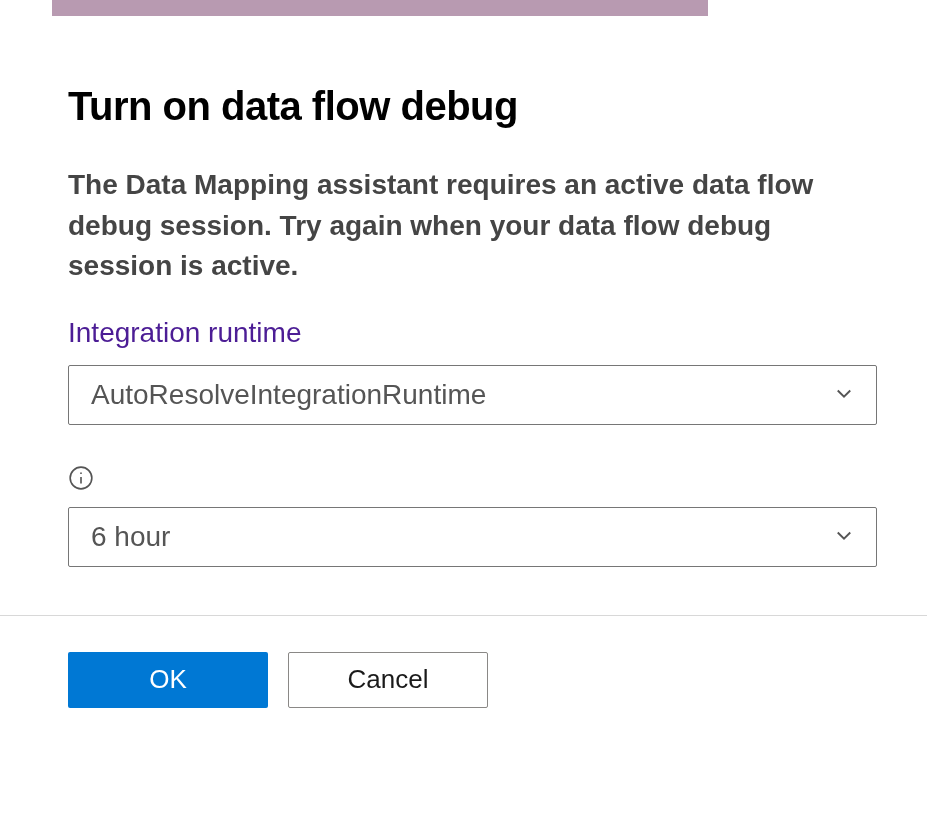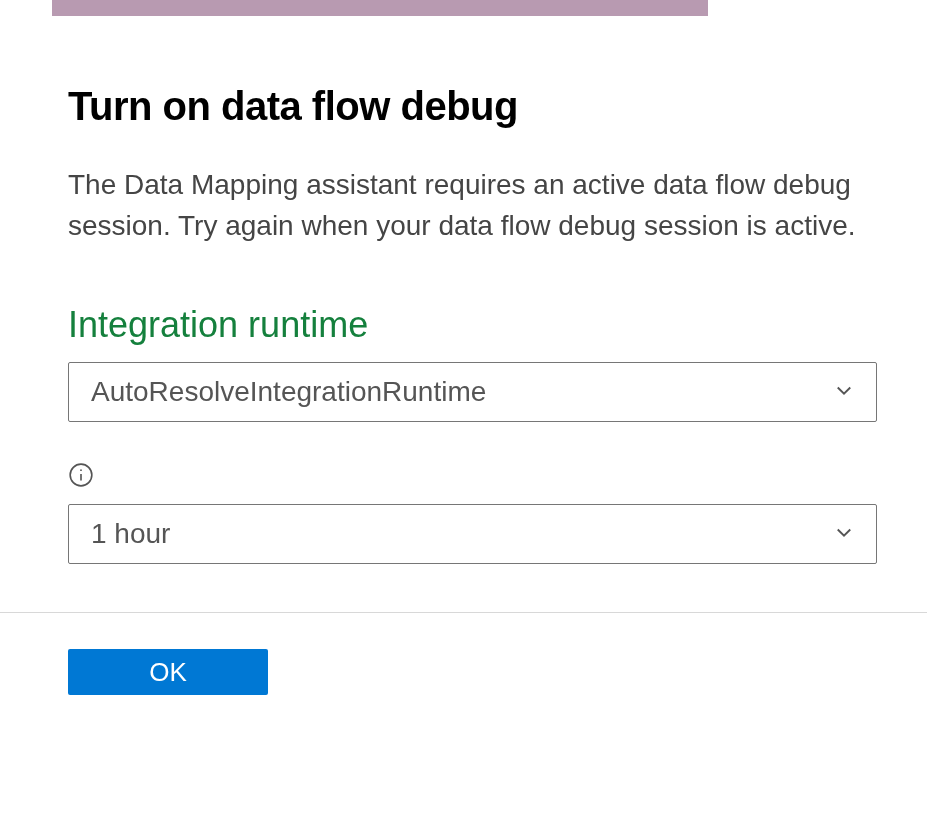--- a/index.html
+++ b/index.html
@@ -25,32 +25,32 @@
     }
     .dialog-title {
       font-size: 40px;
       font-weight: 600;
       color: #000000;
       margin-bottom: 36px;
       letter-spacing: -0.5px;
     }
     .dialog-description {
       font-size: 28px;
-      font-weight: 400;
+      font-weight: 700;
       color: #454545;
       line-height: 1.45;
-      margin-bottom: 58px;
+      margin-bottom: 30px;
     }
     .field-group {
       margin-bottom: 40px;
     }
     .field-label {
-      font-size: 36px;
+      font-size: 28px;
       font-weight: 400;
-      color: #15803d;
+      color: #4c1d95;
       margin-bottom: 16px;
       display: flex;
       align-items: center;
       gap: 14px;
     }
     .info-icon {
       display: inline-flex;
       align-items: center;
       justify-content: center;
     }
@@ -83,21 +83,21 @@
       border-top: 1px solid #d8d8d8;
       margin-top: 48px;
       width: 100%;
     }
     .button-row {
       display: flex;
       gap: 20px;
       padding: 36px 0 0 68px;
     }
     .btn {
-      height: 46px;
+      height: 56px;
       min-width: 200px;
       font-size: 26px;
       font-family: inherit;
       border-radius: 2px;
       cursor: pointer;
       display: flex;
       align-items: center;
       justify-content: center;
     }
     .btn-primary {
@@ -138,27 +138,28 @@
     <div class="field-label">
       <span class="info-icon">
         <svg viewBox="0 0 24 24" fill="none" stroke="#555555" stroke-width="1.5">
           <circle cx="12" cy="12" r="10"></circle>
           <circle cx="12" cy="7.5" r="0.8" fill="#555555" stroke="none"></circle>
           <line x1="12" y1="11" x2="12" y2="17"></line>
         </svg>
       </span>
     </div>
     <div class="select-box">
-      <span class="select-value">1 hour</span>
+      <span class="select-value">6 hour</span>
       <span class="chevron-icon">
         <svg viewBox="0 0 16 16" fill="none" stroke="#555555" stroke-width="1.5">
           <path d="M3 6 L8 11 L13 6"></path>
         </svg>
       </span>
     </div>
   </div>
 </div>
 
 <hr class="footer-separator">
 
 <div class="button-row">
   <button class="btn btn-primary">OK</button>
+  <button class="btn btn-secondary">Cancel</button>
 </div>
 
 </body></html>

